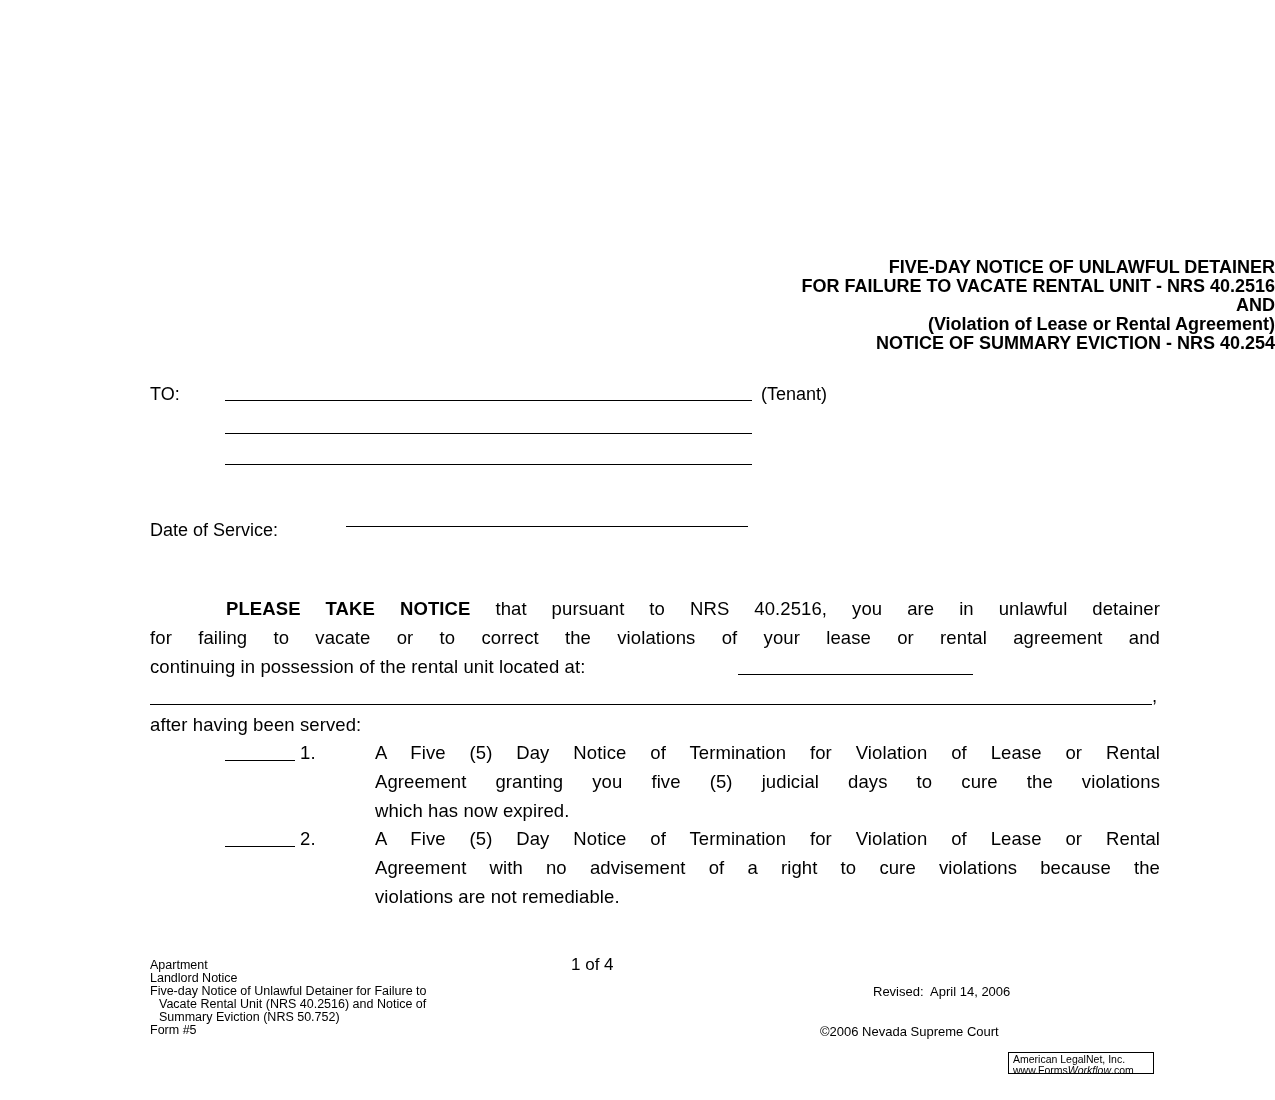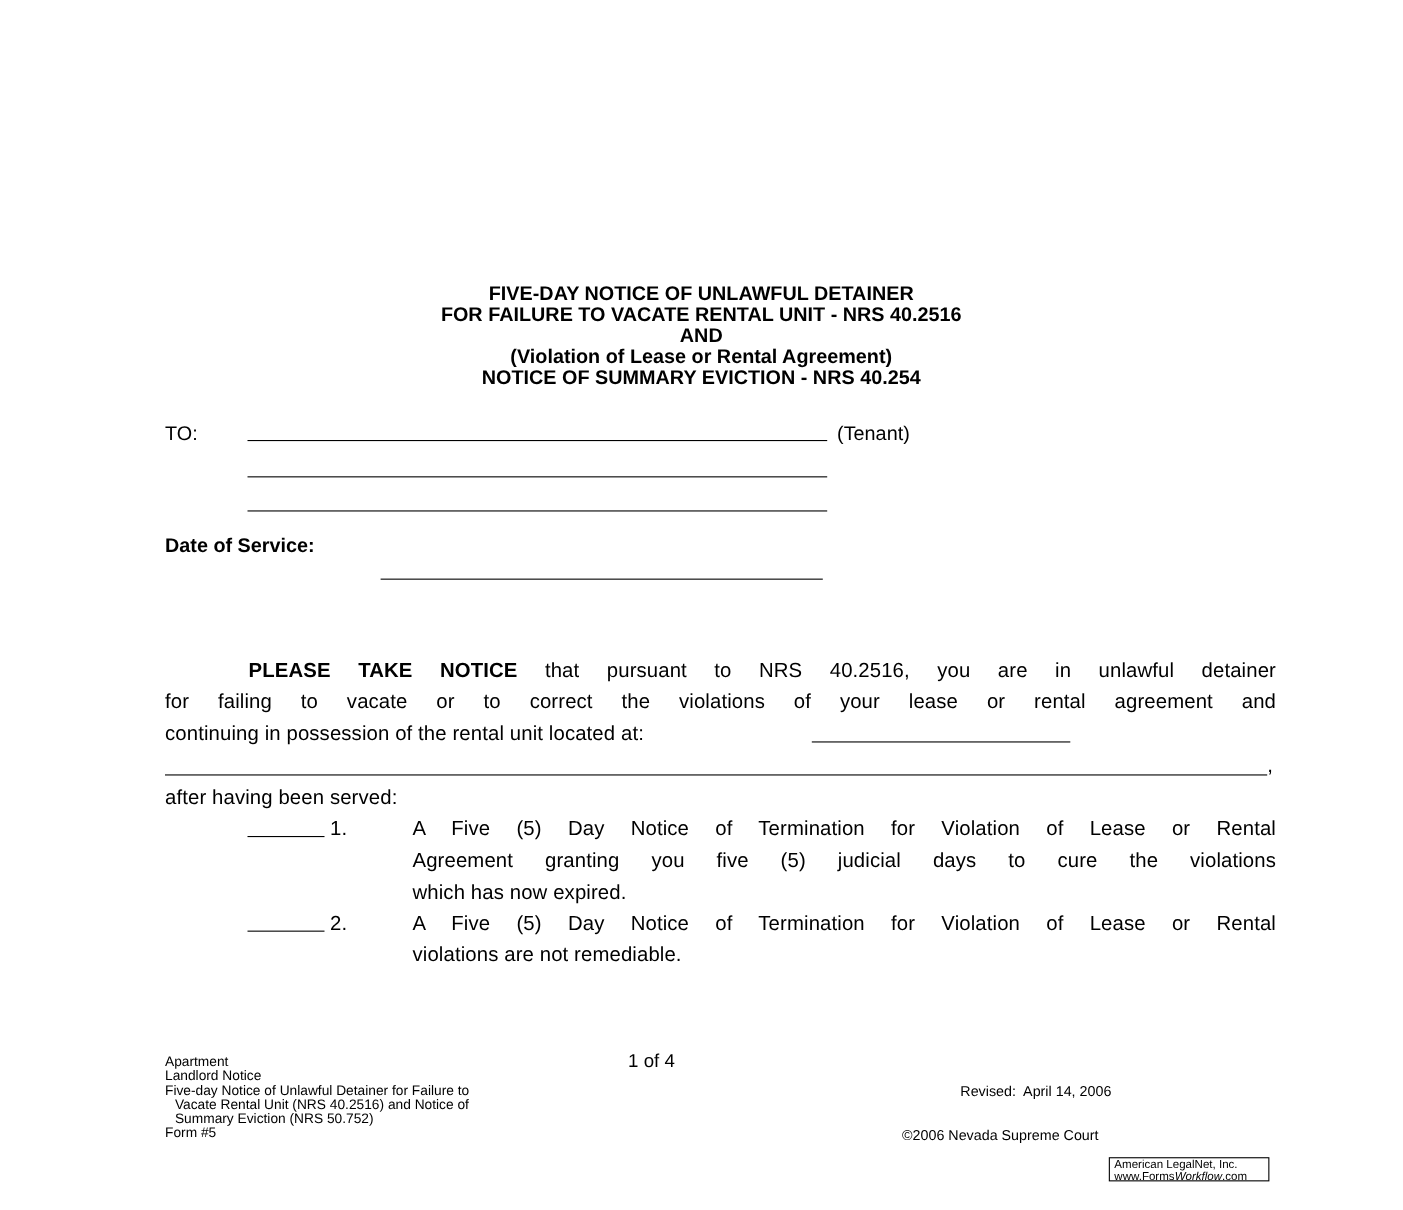--- a/index.html
+++ b/index.html
@@ -1,19 +1,19 @@
 <!DOCTYPE html>
 <html><head>
   <meta charset="utf-8">
   <style>
     html, body { margin: 0; padding: 0; background: #ffffff; }
     body { width: 1275px; height: 1100px; position: relative; overflow: hidden; color: #000;
            font-family: "Liberation Sans", "DejaVu Sans", sans-serif; }
     .abs { position: absolute; }
-    .title-block { left: 0; width: 1275px; top: 258px; text-align: center; font-weight: bold; font-size: 18px; line-height: 19px; }
+    .title-block { left: 0; width: 1275px; top: 258px; text-align: right; font-weight: bold; font-size: 18px; line-height: 19px; }
     .title-block div { white-space: nowrap; }
     .line { position: absolute; border-bottom: 1.3px solid #000; height: 0; }
     .txt17 { font-size: 18px; }
     .body-para { font-size: 18.5px; line-height: 29px; letter-spacing: 0.1px; }
     .justify { text-align: justify; text-align-last: justify; }
     .footer-left { left: 150px; top: 959px; font-size: 12.5px; line-height: 13px; }
     .footer-left div { white-space: nowrap; }
     .indent { padding-left: 9px; }
     .brand-box { left: 1008px; top: 1052px; width: 146px; height: 22px; border: 1px solid #000; font-size: 10.5px; line-height: 10.5px; padding: 1px 0 0 4px; box-sizing: border-box; }
     .brand-box i { font-style: italic; margin-top: 39px; }
@@ -28,21 +28,21 @@
   <div>(Violation of Lease or Rental Agreement)</div>
   <div>NOTICE OF SUMMARY EVICTION - NRS 40.254</div>
 </div>
 
 <div class="abs txt17" style="left:150px; top:384px;">TO:</div>
 <div class="line" style="left:225px; top:400px; width:527px;"></div>
 <div class="abs txt17" style="left:761px; top:384px;">(Tenant)</div>
 <div class="line" style="left:225px; top:433px; width:527px;"></div>
 <div class="line" style="left:225px; top:464px; width:527px;"></div>
 
-<div class="abs txt17" style="left:150px; top:486px; font-weight:bold;">Date of Service:</div>
+<div class="abs txt17" style="left:150px; top:520px; font-weight:normal;">Date of Service:</div>
 <div class="line" style="left:346px; top:526px; width:402px;"></div>
 
 <div class="abs body-para" style="left:150px; top:594px; width:1010px;">
   <div class="justify" style="padding-left:76px;">
     <b>PLEASE TAKE NOTICE</b>
     <span>that pursuant to NRS 40.2516, you are in unlawful detainer</span>
   </div>
   <div class="justify">for failing to vacate or to correct the violations of your lease or rental agreement and</div>
   <div style="white-space:nowrap; position:relative;">
     <span>continuing in possession of the rental unit located at:</span>
@@ -59,20 +59,21 @@
 <div class="abs body-para" style="left:375px; top:738px; width:785px;">
   <div class="justify">A Five (5) Day Notice of Termination for Violation of Lease or Rental</div>
   <div class="justify">Agreement granting you five (5) judicial days to cure the violations</div>
   <div>which has now expired.</div>
 </div>
 
 <div class="line" style="left:225px; top:846px; width:70px;"></div>
 <div class="abs body-para" style="left:300px; top:824px;">2.</div>
 <div class="abs body-para" style="left:375px; top:824px; width:785px;">
   <div class="justify">A Five (5) Day Notice of Termination for Violation of Lease or Rental</div>
+  <div class="justify">Agreement with no advisement of a right to cure violations because the</div>
   <div>violations are not remediable.</div>
 </div>
 
 <div class="abs footer-left">
   <div>Apartment</div>
   <div>Landlord Notice</div>
   <div>Five-day Notice of Unlawful Detainer for Failure to</div>
   <div class="indent">Vacate Rental Unit (NRS 40.2516) and Notice of</div>
   <div class="indent">Summary Eviction (NRS 50.752)</div>
   <div>Form #5</div>

